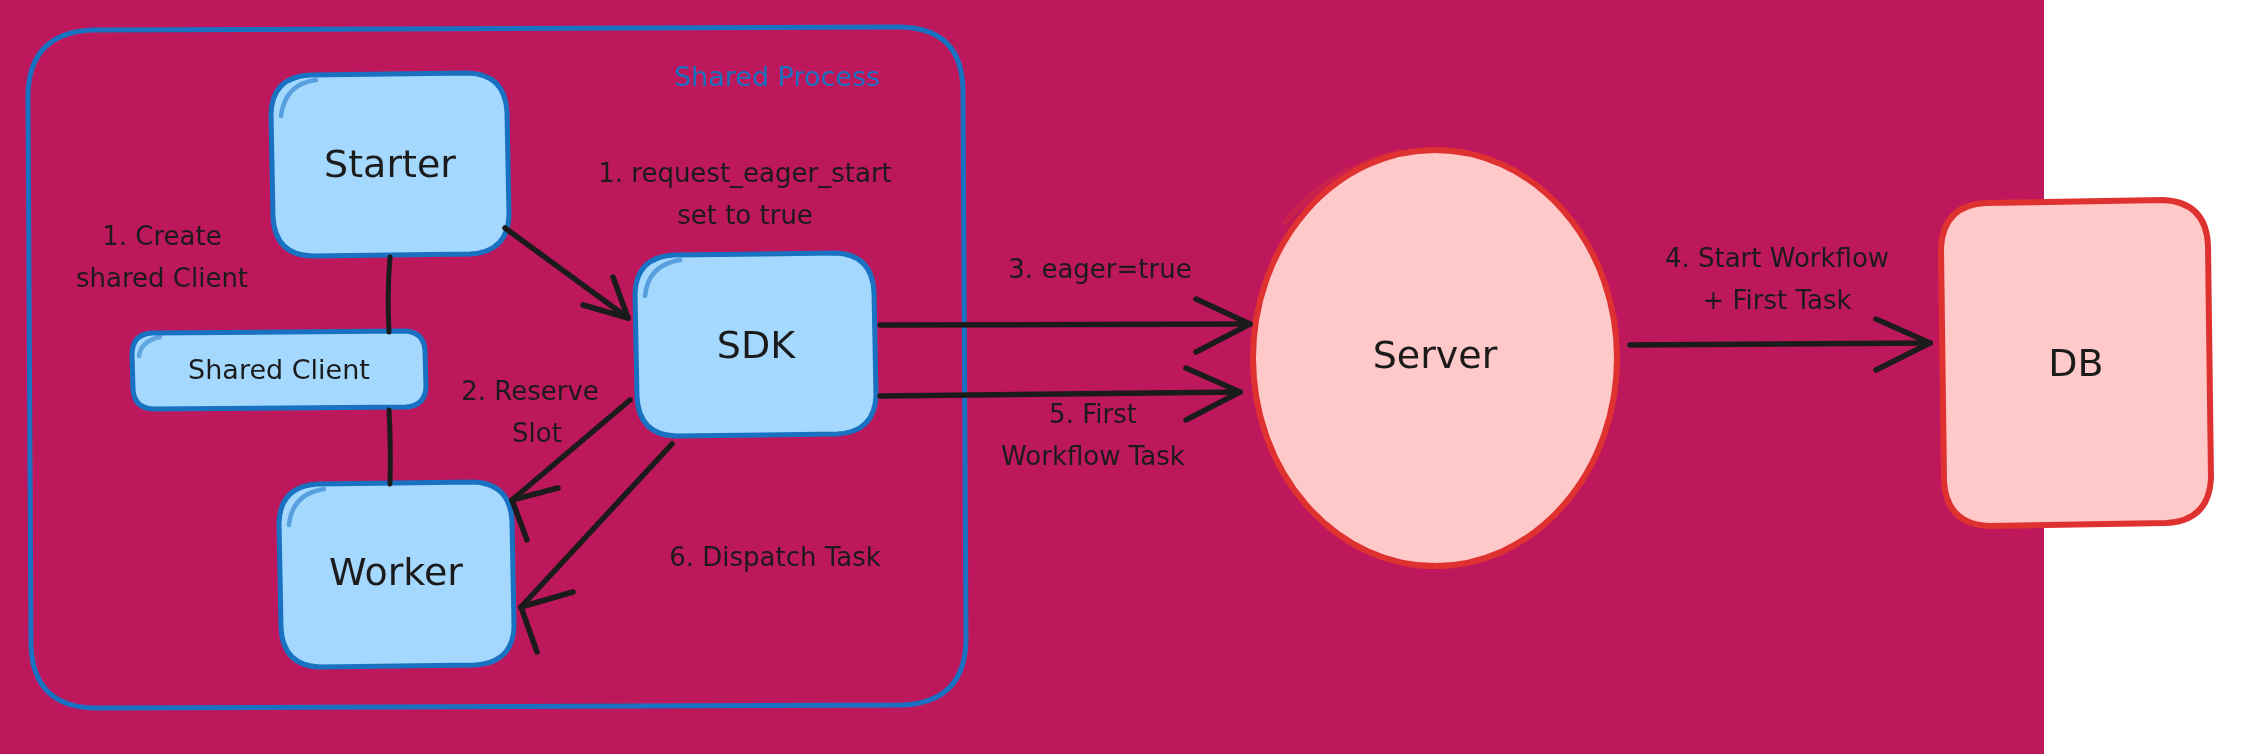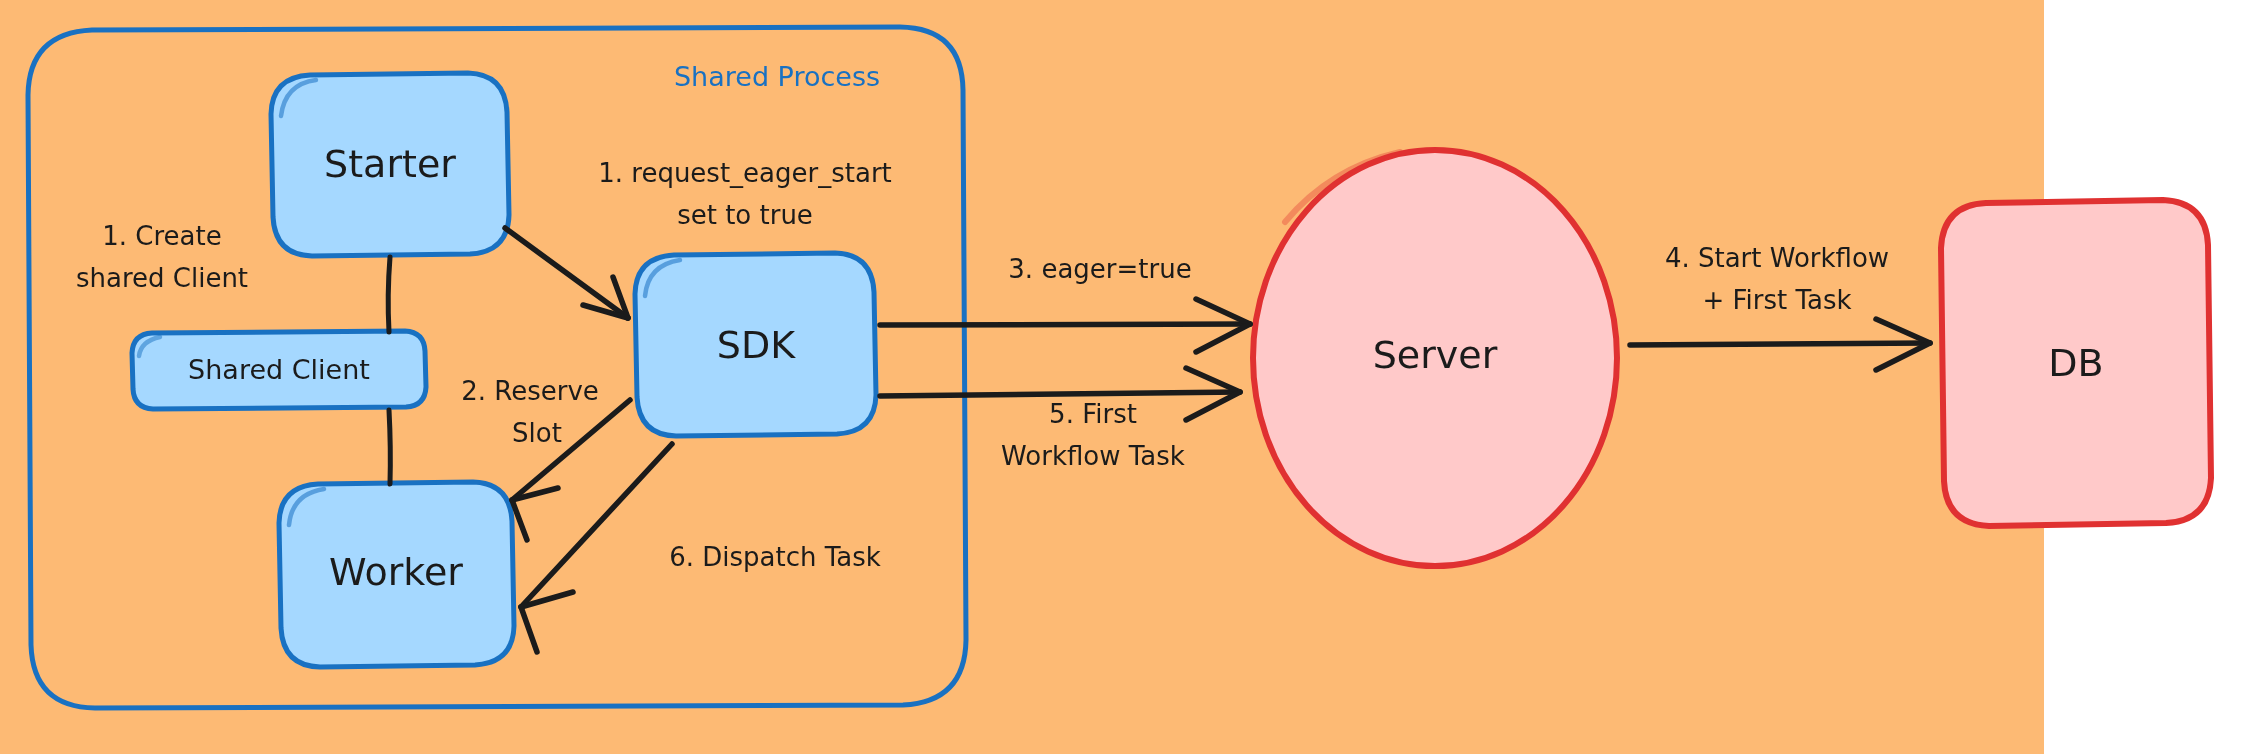--- a/index.html
+++ b/index.html
@@ -10,21 +10,21 @@
   body {
     width: 2248px;
     height: 754px;
     overflow: hidden;
     font-family: "DejaVu Sans", sans-serif;
   }
   #diagram-root {
     position: relative;
     width: 2044px;
     height: 754px;
-    background: #fdba74;
+    background: #be185d;
   }
   svg.diagram-canvas {
     position: absolute;
     left: 0;
     top: 0;
     width: 2248px;
     height: 754px;
   }
   .node-label {
     font-family: "DejaVu Sans", sans-serif;

